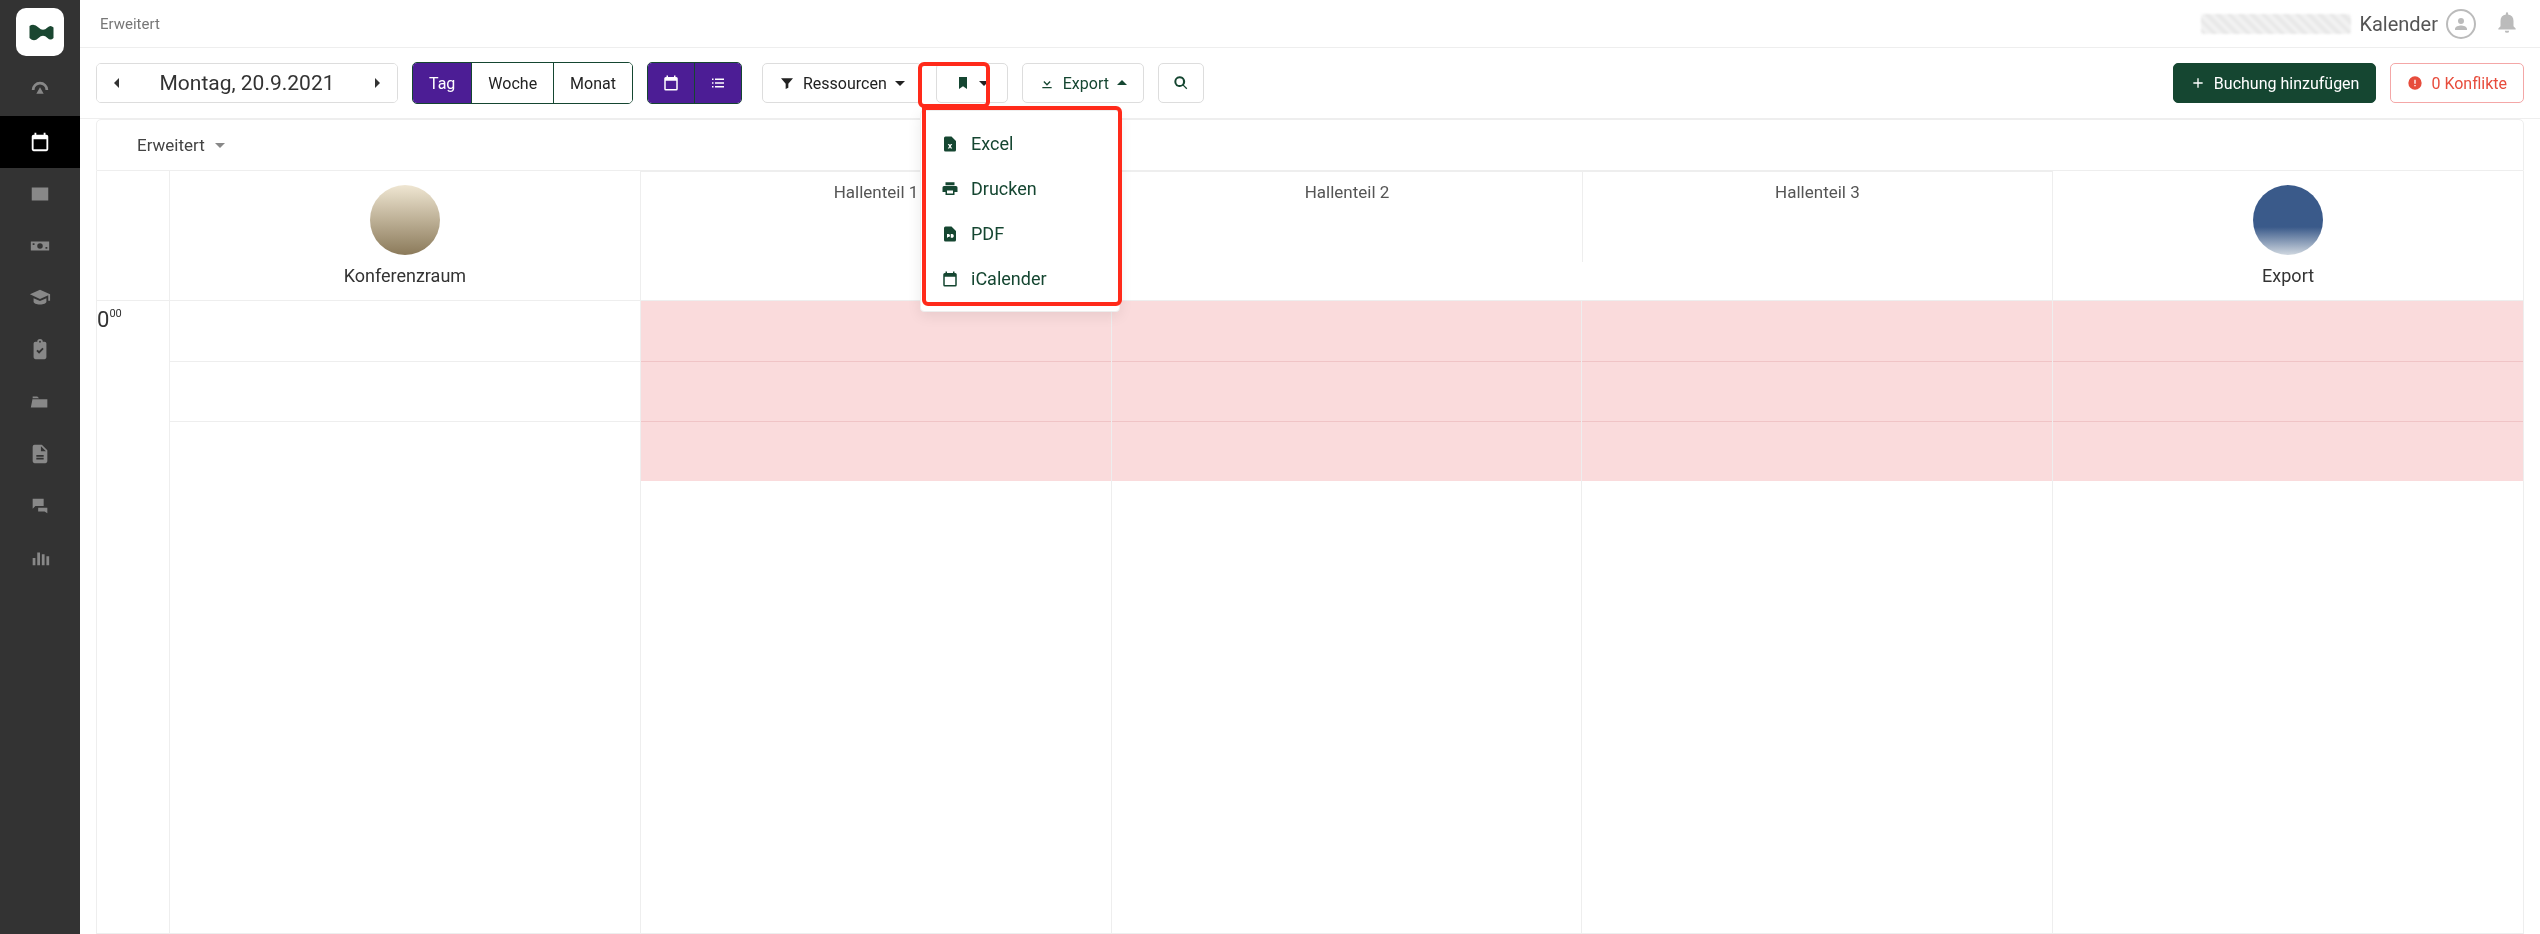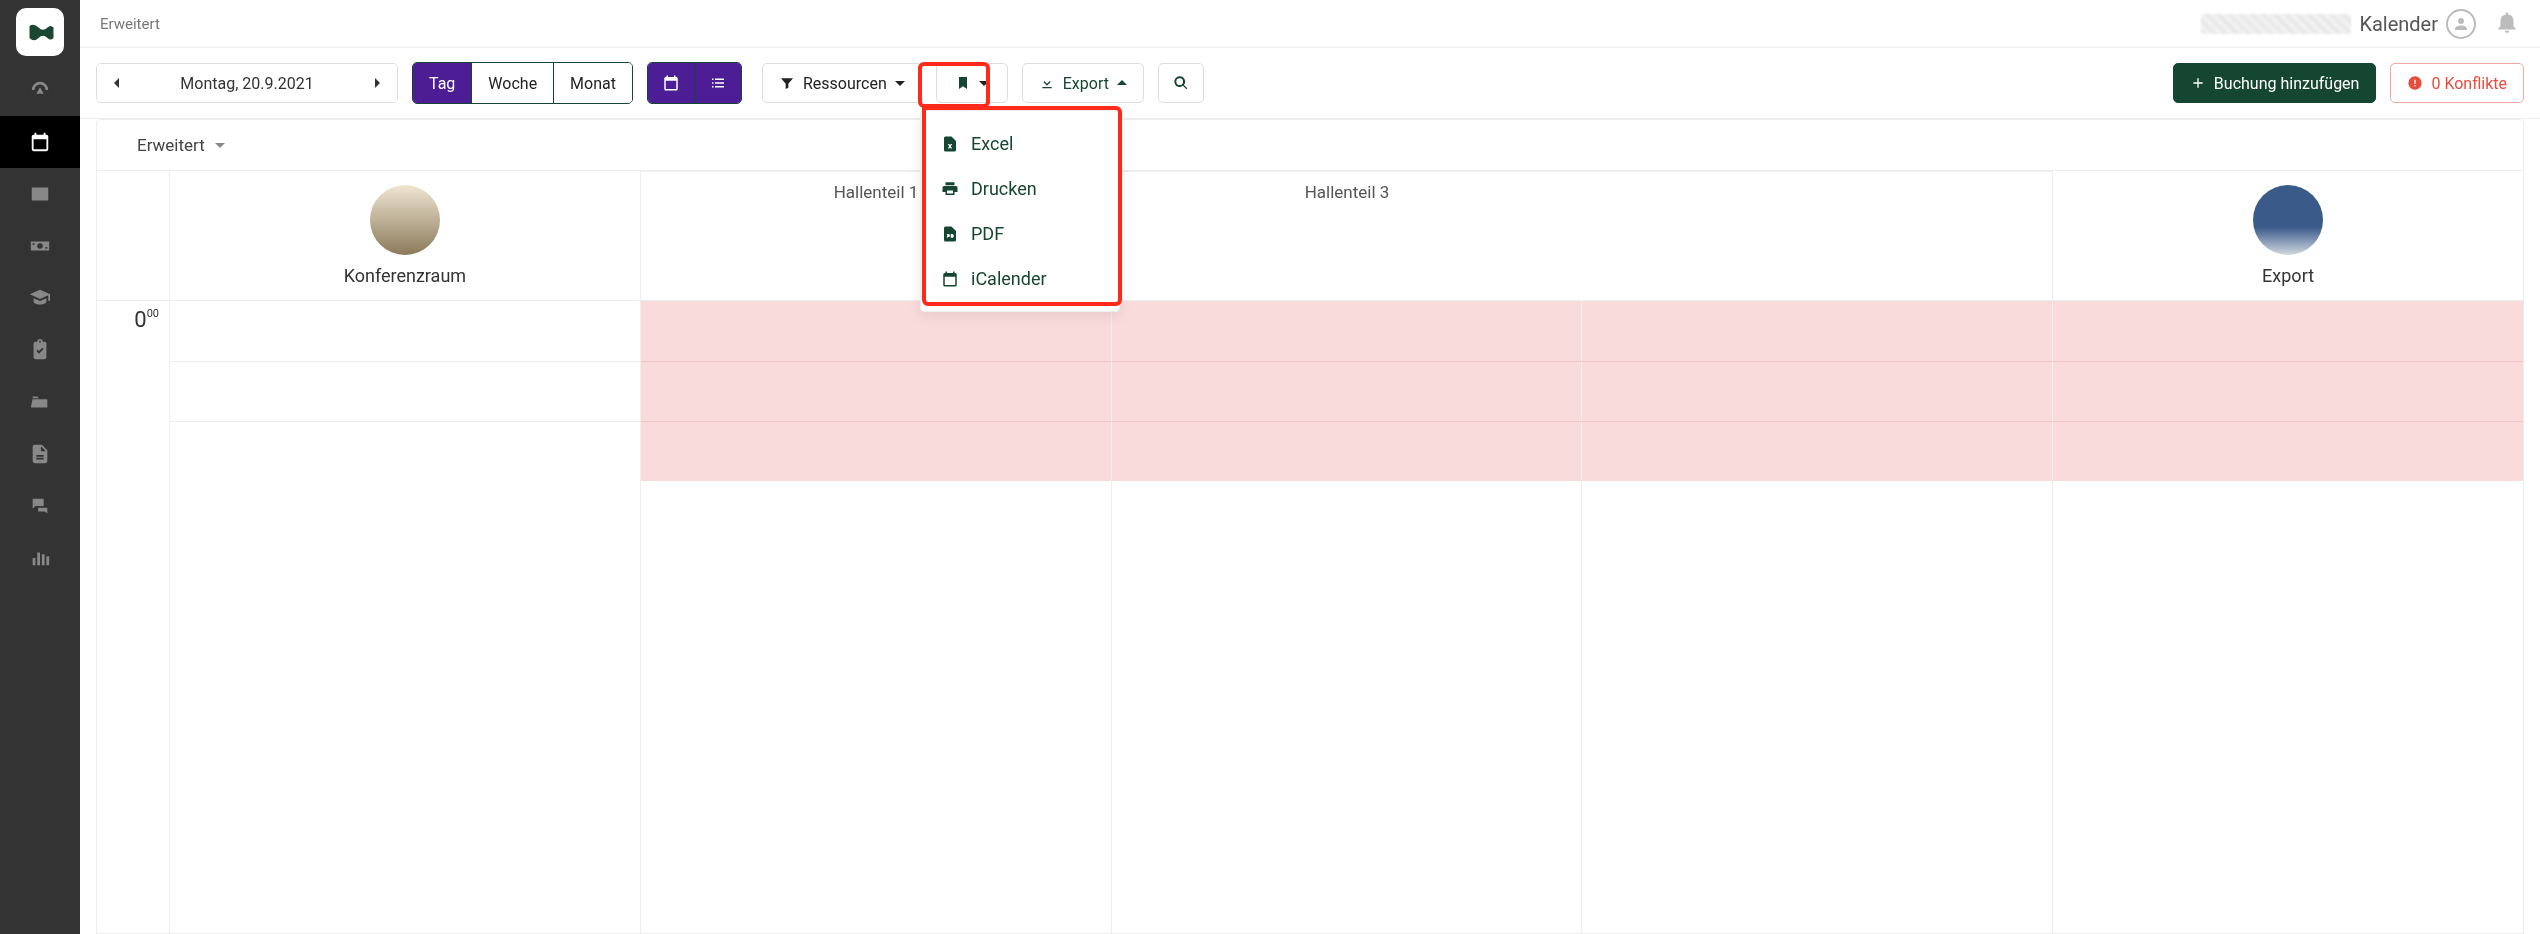--- a/index.html
+++ b/index.html
@@ -99,21 +99,21 @@
   }
   .btn.caret-up::after{
     content:""; margin-left:8px;
     border:5px solid transparent; border-bottom-color:currentColor;
     transform:translateY(-3px);
   }
 
   
   .date-nav { display:flex; align-items:center; border:1px solid #ddd; border-radius:5px; height:40px; overflow:hidden; }
   .date-nav button { width:40px;height:40px;border:none;background:#fff;cursor:pointer;display:flex;align-items:center;justify-content:center;}
-  .date-nav .date-label { width:220px; text-align:center; font-size:16px; color:#333; }
+  .date-nav .date-label { width:220px; text-align:center; font-size:21px; color:#333; }
   .date-nav button svg{width:10px;height:10px;fill:#333;}
 
   
   .btn-group { display:flex; border-radius:5px; overflow:hidden; border:1px solid #154631;}
   .btn-group .seg { border:none; border-radius:0; }
   .btn-group .seg + .seg { border-left:1px solid #154631; }
   .seg.primary { background:#4c1d95; color:#fff; }
   .seg.primary svg{fill:#fff;}
   .seg svg{width:18px;height:18px;fill:#154631;}
   .seg.icon-only{padding:0 14px;}
@@ -166,21 +166,21 @@
   .res-name{font-size:18px;color:#333;}
   .three-span{grid-column: span 3; padding:0!important;}
   .three-span .top{display:flex;flex-direction:column;align-items:center;padding:14px 8px 10px;}
   .three-span .subcols{display:grid;grid-template-columns:1fr 1fr 1fr;border-top:1px solid #eee;}
   .three-span .subcols .sc{border-left:1px solid #eee;padding:10px 8px 60px;text-align:center;color:#555;font-size:17px;}
   .three-span .subcols .sc:first-child{border-left:none;}
 
   .cal-body{flex:1;display:grid;grid-template-columns:72px 1fr 1fr 1fr 1fr 1fr;position:relative;}
   .cal-body .bcol{border-left:1px solid #eee;}
   .cal-body .bcol:first-child{border-left:none;}
-  .time-col{display:flex;flex-direction:column;}
+  .time-col{display:flex;flex-direction:row;}
   .time-label{height:60px;text-align:right;padding:6px 10px 0 0;color:#333;}
   .time-label .h{font-size:22px;font-weight:400;}
   .time-label .m{font-size:11px;vertical-align:top;}
   .slot-row{height:60px;border-top:1px solid transparent;}
   .pink{background:#fadbdc;}
   .bcol .slot-row + .slot-row{border-top:1px solid #f0c4c6;}
   .bcol.konf .slot-row{background:#fff;}
   .bcol.konf .slot-row + .slot-row{border-top:1px solid #eee;}
 
   
@@ -378,20 +378,21 @@
     <div class="cal-wrap">
       <div class="cal-header">
         <div class="col"></div>
         <div class="col res-cell">
           <div class="res-img konf"></div>
           <div class="res-name">Konferenzraum</div>
         </div>
         <div class="col three-span">
           <div class="subcols">
             <div class="sc">Hallenteil 1</div>
+            <div class="sc">Hallenteil 2</div>
             <div class="sc">Hallenteil 3</div>
           </div>
         </div>
         <div class="col res-cell">
           <div class="res-img rathaus"></div>
           <div class="res-name">Export</div>
         </div>
       </div>
 
       <div class="cal-body">

